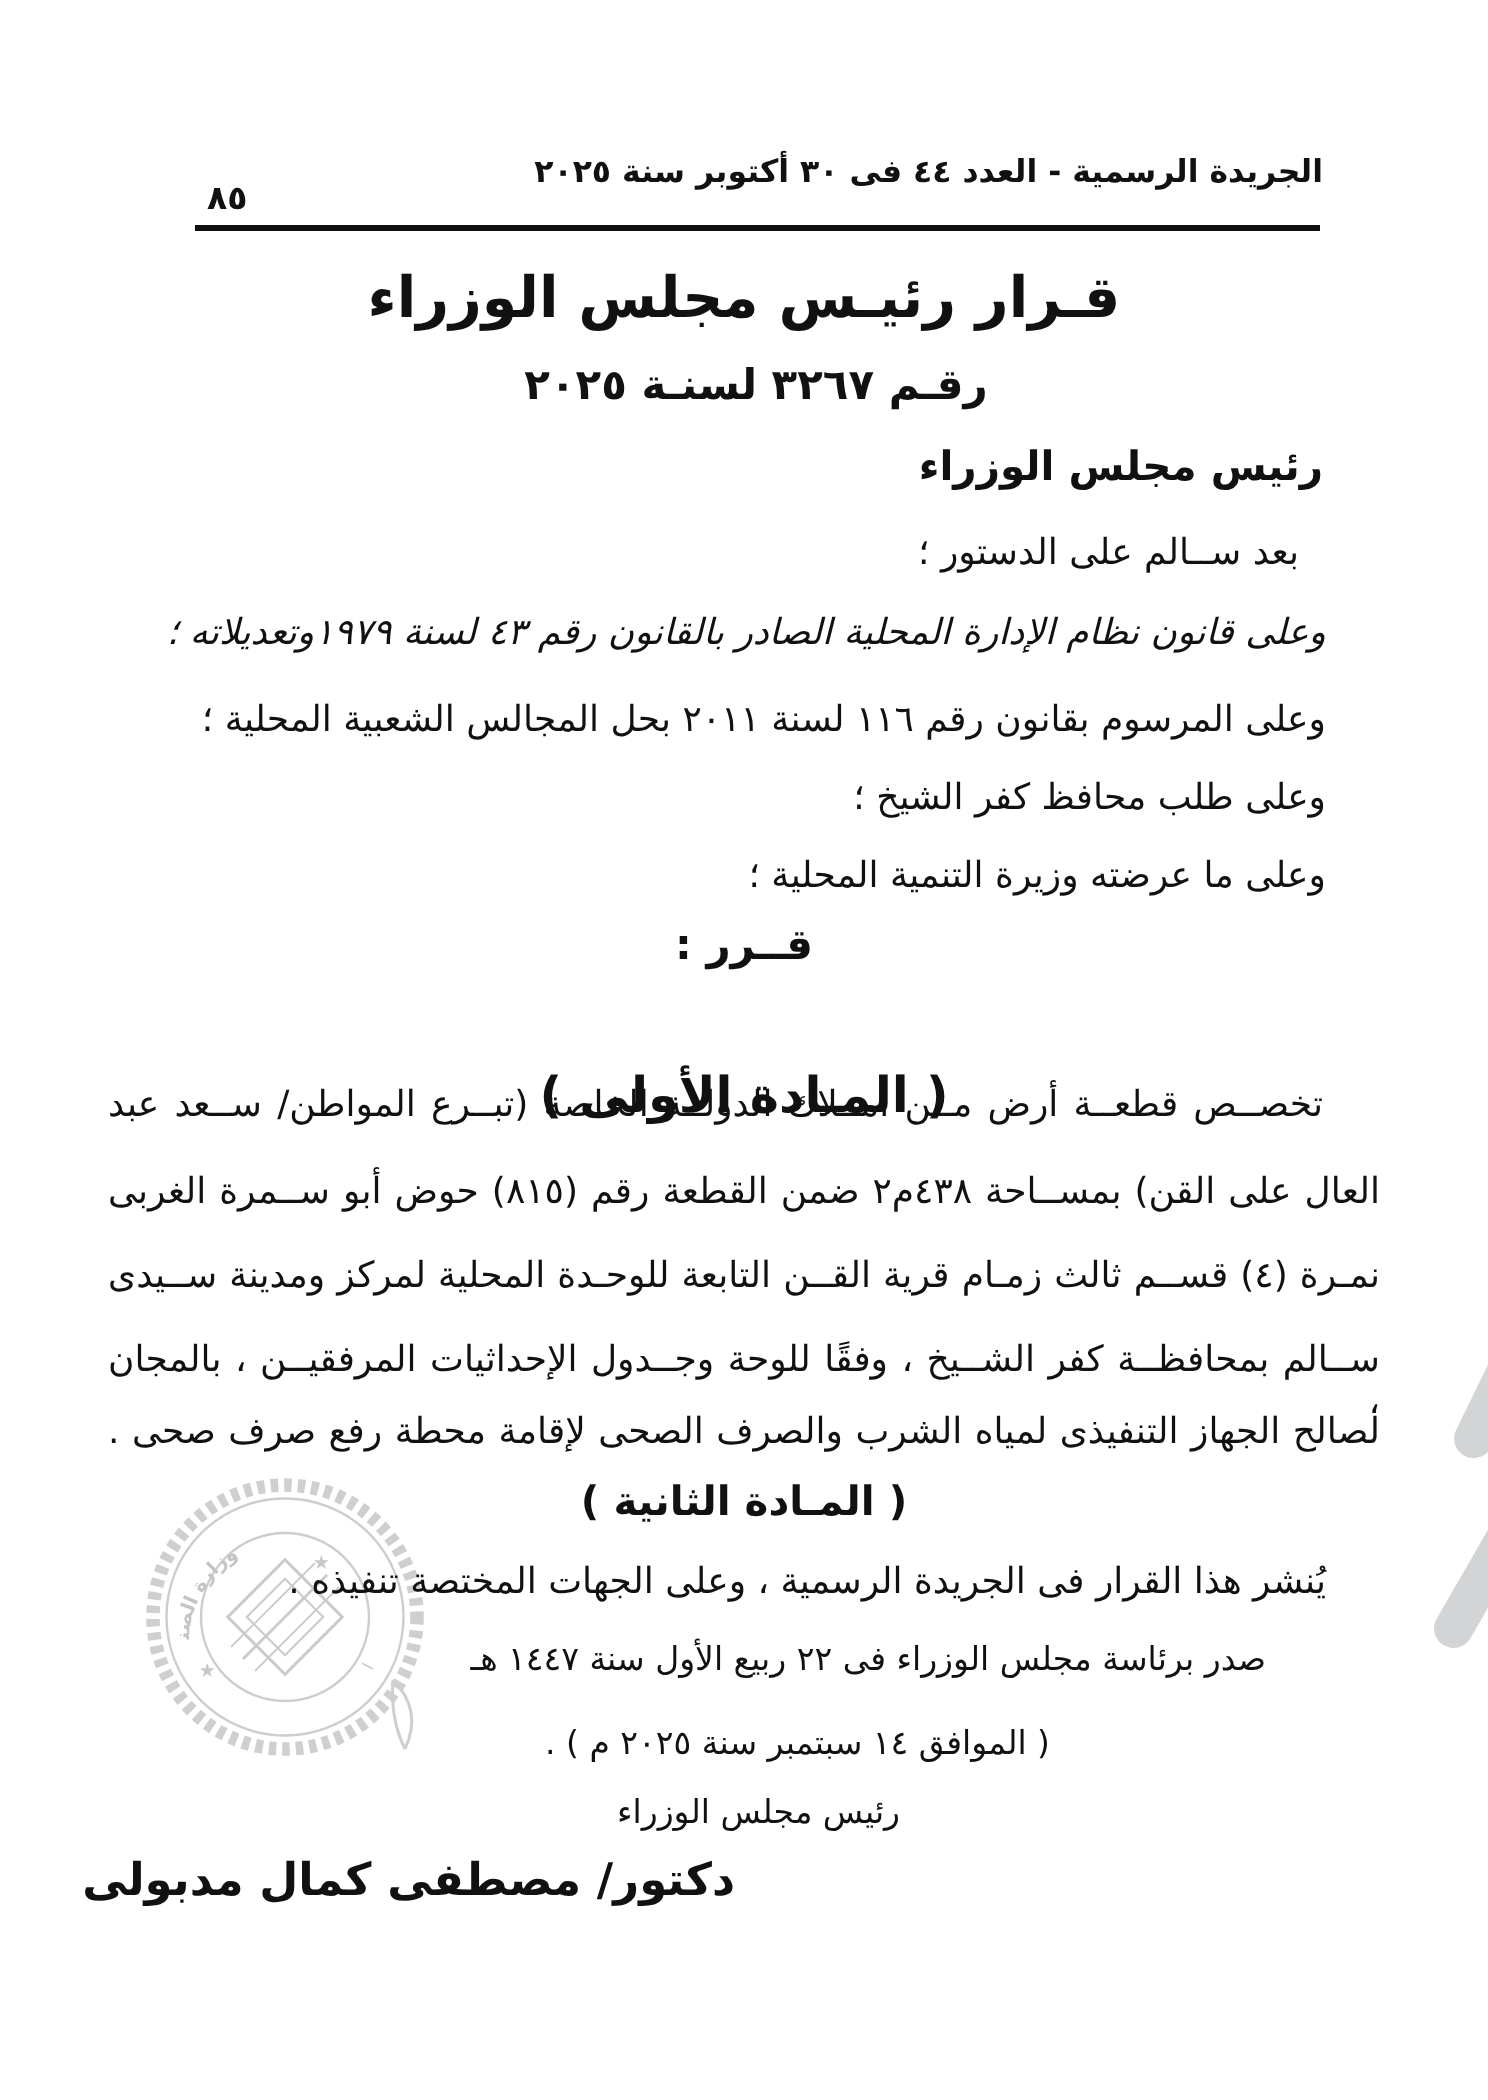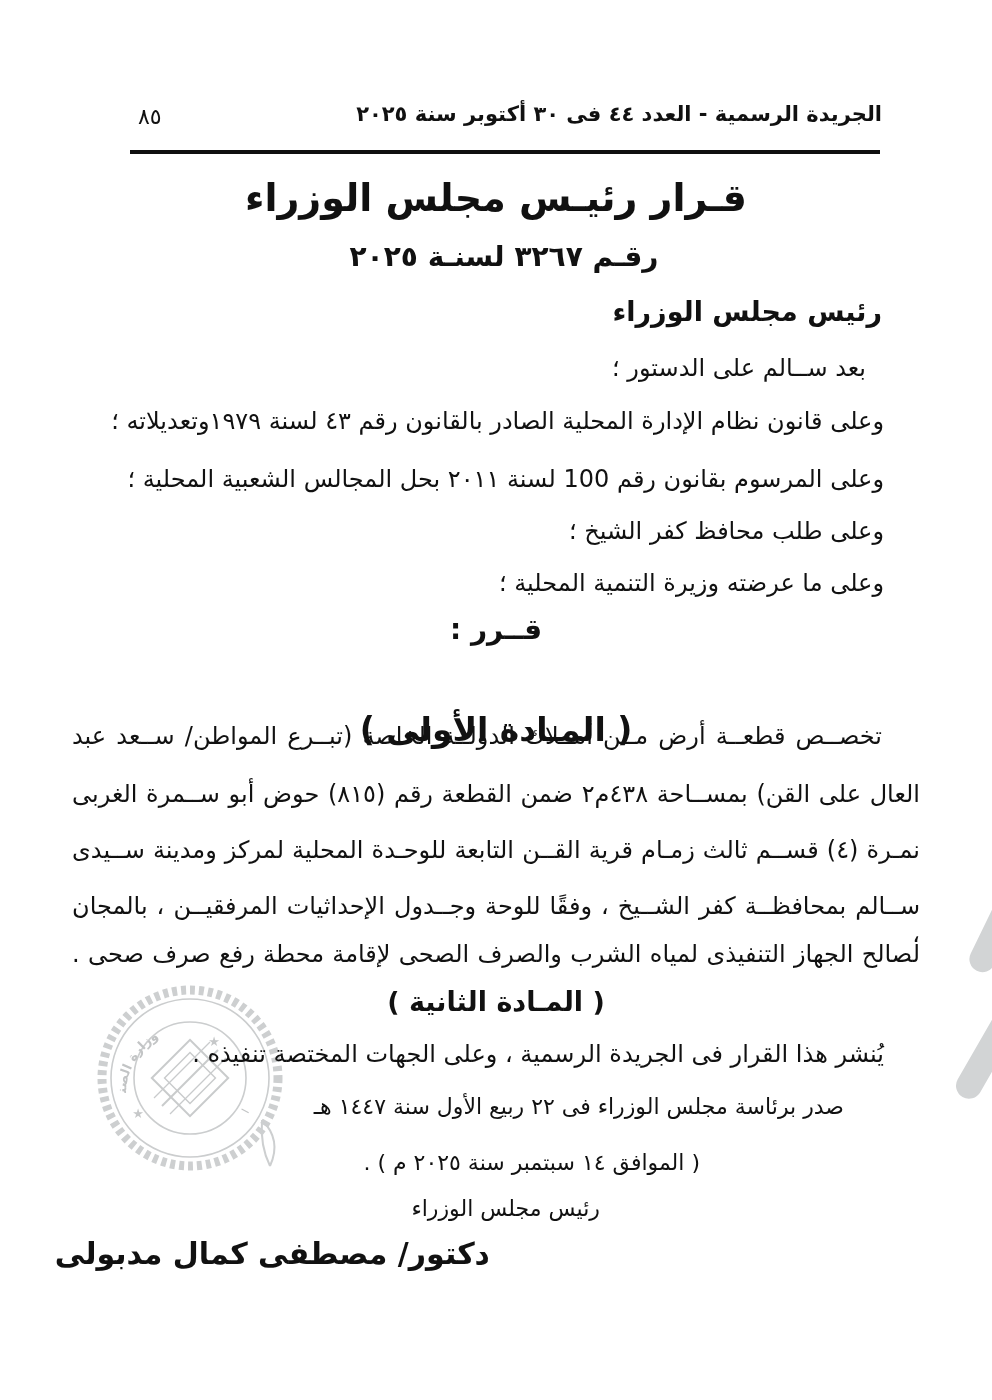--- a/index.html
+++ b/index.html
@@ -67,32 +67,32 @@
     <text x="52" y="138" font-size="13" fill="#c6c8c9">★</text>
     <text font-size="13" fill="#c2c4c5" font-weight="bold">
       <textPath href="#arcTop" startOffset="34%">وزارة الصناعة</textPath>
     </text>
     <text font-size="10.5" fill="#c2c4c5">
       <textPath href="#arcBottom" startOffset="2%">الهيئة العامة لشئون المطابع الأميرية</textPath>
     </text>
     <path d="M 170 140 Q 190 160 178 186 M 170 140 Q 168 166 178 186" fill="none" stroke="#cdcfd0" stroke-width="2"></path>
   </svg>
 
-  <div class="txt" style="left:138px;top:104px;font-size:22px;font-weight:normal;direction:ltr;">٨٥</div>
+  <div class="txt" style="left:138px;top:120px;font-size:22px;font-weight:bold;direction:ltr;">٨٥</div>
   <div class="txt bold" style="right:110px;top:102px;font-size:21px;text-align:center;">الجريدة الرسمية - العدد ٤٤ فى ٣٠ أكتوبر سنة ٢٠٢٥</div>
   <div class="rule" style="top:150px;right:112px;width:750px;"></div>
 
   <div class="txt center bold" style="top:176px;font-size:38px;">قـرار رئيـس مجلس الوزراء</div>
   <div class="txt center bold" style="top:240px;font-size:28px;margin-left:16px;">رقـم ٣٢٦٧ لسنـة ٢٠٢٥</div>
 
   <div class="txt bold" style="right:110px;top:296px;font-size:27px;">رئيس مجلس الوزراء</div>
 
   <div class="txt" style="right:126px;top:354px;font-size:24px;">بعد ســالم على الدستور ؛</div>
-  <div class="txt" style="right:108px;top:407px;font-size:24px;">وعلى قانون نظام الإدارة المحلية الصادر بالقانون رقم ٤٣ لسنة ١٩٧٩وتعديلاته ؛</div>
-  <div class="txt" style="right:108px;top:465px;font-size:24px;">وعلى المرسوم بقانون رقم 100 لسنة ٢٠١١ بحل المجالس الشعبية المحلية ؛</div>
+  <div class="txt" style="right:108px;top:407px;font-size:24px;font-style:italic;">وعلى قانون نظام الإدارة المحلية الصادر بالقانون رقم ٤٣ لسنة ١٩٧٩وتعديلاته ؛</div>
+  <div class="txt" style="right:108px;top:465px;font-size:24px;">وعلى المرسوم بقانون رقم ١١٦ لسنة ٢٠١١ بحل المجالس الشعبية المحلية ؛</div>
   <div class="txt" style="right:108px;top:517px;font-size:24px;">وعلى طلب محافظ كفر الشيخ ؛</div>
   <div class="txt" style="right:108px;top:569px;font-size:24px;">وعلى ما عرضته وزيرة التنمية المحلية ؛</div>
 
   <div class="txt center bold" style="top:613px;font-size:28px;">قــرر :</div>
   <div class="txt center bold" style="top:662px;font-size:33px;margin-top:48px;">( المـادة الأولى )</div>
 
   <div class="parline" style="top:722px;padding-right:38px;">تخصــص قطعــة أرض مــن أمــلاك الدولــة الخاصة (تبــرع المواطن/ ســعد عبد</div>
   <div class="parline" style="top:780px;">العال على القن) بمســاحة ٤٣٨م٢ ضمن القطعة رقم (٨١٥) حوض أبو ســمرة الغربى</div>
   <div class="parline" style="top:836px;">نمـرة (٤) قســم ثالث زمـام قرية القــن التابعة للوحـدة المحلية لمركز ومدينة ســيدى</div>
   <div class="parline" style="top:940px;">لصالح الجهاز التنفيذى لمياه الشرب والصرف الصحى لإقامة محطة رفع صرف صحى .</div>

